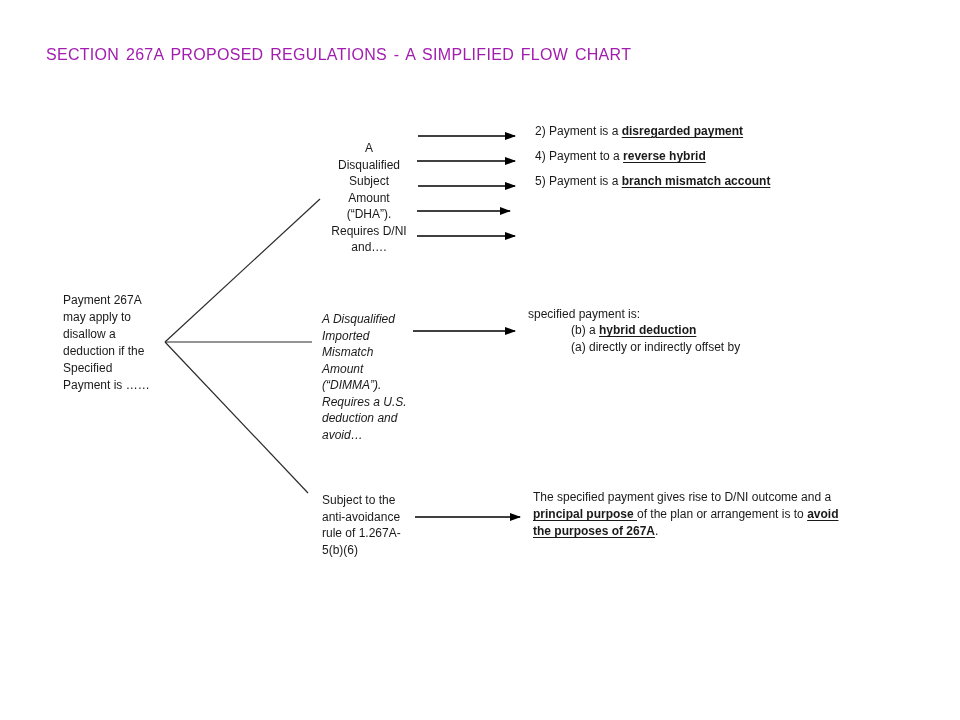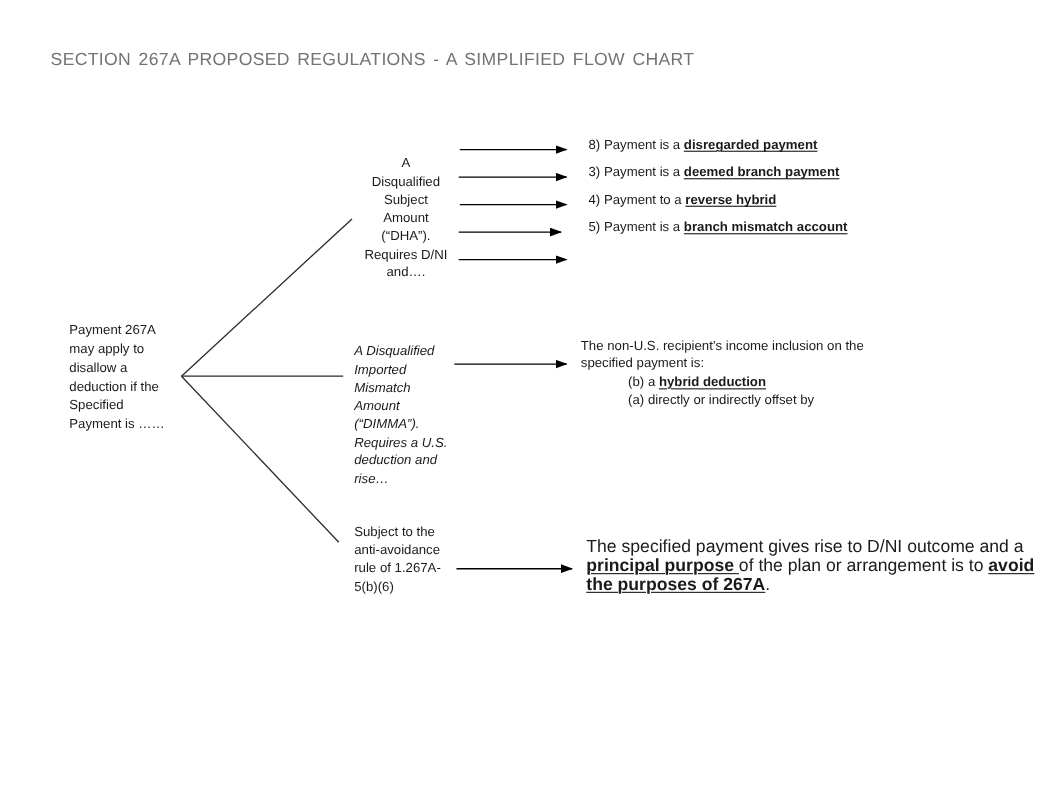--- a/index.html
+++ b/index.html
@@ -14,37 +14,37 @@
   }
   #title {
     position: absolute;
     left: 46px;
     top: 46px;
     margin: 0;
     font-size: 16px;
     font-weight: 400;
     letter-spacing: 0.3px;
     word-spacing: 2px;
-    color: #737373;
+    color: #a21caf;
     white-space: nowrap;
   }
   #connectors { position: absolute; left: 0; top: 0; }
   #connectors line { stroke: #2b2b2b; stroke-width: 1.2; }
   #connectors line.arrowline { stroke: #000000; stroke-width: 1.3; }
   .txt {
     position: absolute;
     font-size: 12px;
     line-height: 16.5px;
     white-space: nowrap;
   }
   .txt.center { text-align: center; }
   #root-node   { left: 63px;  top: 292px; line-height: 17px; }
   #dha-node    { left: 325px; top: 140px; width: 88px; }
   #dimma-node  { left: 322px; top: 311px; font-style: italic; }
-  #aa-node     { left: 322px; top: 475px; }
+  #aa-node     { left: 322px; top: 492px; }
   #dha-outcomes {
     position: absolute;
     left: 535px;
     top: 124px;
     font-size: 12px;
     white-space: nowrap;
   }
   #dha-outcomes .outcome { height: 25px; line-height: 15px; }
   #dimma-result {
     position: absolute;
@@ -52,21 +52,21 @@
     top: 306px;
     font-size: 12px;
     line-height: 16.3px;
     white-space: nowrap;
   }
   #dimma-result .ind { padding-left: 43px; }
   #aa-result {
     position: absolute;
     left: 533px;
     top: 489px;
-    font-size: 16px;
+    font-size: 12px;
     line-height: 17px;
     white-space: nowrap;
   }
   .bu {
     font-weight: 700;
     text-decoration: underline;
     text-decoration-thickness: 1.3px;
     text-underline-offset: 2px;
   }
 </style>
@@ -113,46 +113,42 @@
     <div>Disqualified</div>
     <div>Subject</div>
     <div>Amount</div>
     <div>(“DHA”).</div>
     <div>Requires D/NI</div>
     <div>and….</div>
   </div>
 
   <div id="dha-outcomes">
     <div class="outcome">
-      <span>8) Payment is a </span><span class="bu">disregarded payment</span>
-    </div>
-    <div class="outcome">
-      <span>3) Payment is a </span><span class="bu">deemed branch payment</span>
+      <span>2) Payment is a </span><span class="bu">disregarded payment</span>
     </div>
     <div class="outcome">
       <span>4) Payment to a </span><span class="bu">reverse hybrid</span>
     </div>
     <div class="outcome">
       <span>5) Payment is a </span><span class="bu">branch mismatch account</span>
     </div>
   </div>
 
   <div id="dimma-node" class="txt">
     <div>A Disqualified</div>
     <div>Imported</div>
     <div>Mismatch</div>
     <div>Amount</div>
     <div>(“DIMMA”).</div>
     <div>Requires a U.S.</div>
     <div>deduction and</div>
-    <div>rise…</div>
+    <div>avoid…</div>
   </div>
 
   <div id="dimma-result">
-    <div>The non-U.S. recipient’s income inclusion on the</div>
     <div>specified payment is:</div>
     <div class="ind">
       <span>(b)  a </span><span class="bu">hybrid deduction</span>
     </div>
     <div class="ind">(a)  directly or indirectly offset by</div>
   </div>
 
   <div id="aa-node" class="txt">
     <div>Subject to the</div>
     <div>anti-avoidance</div>

